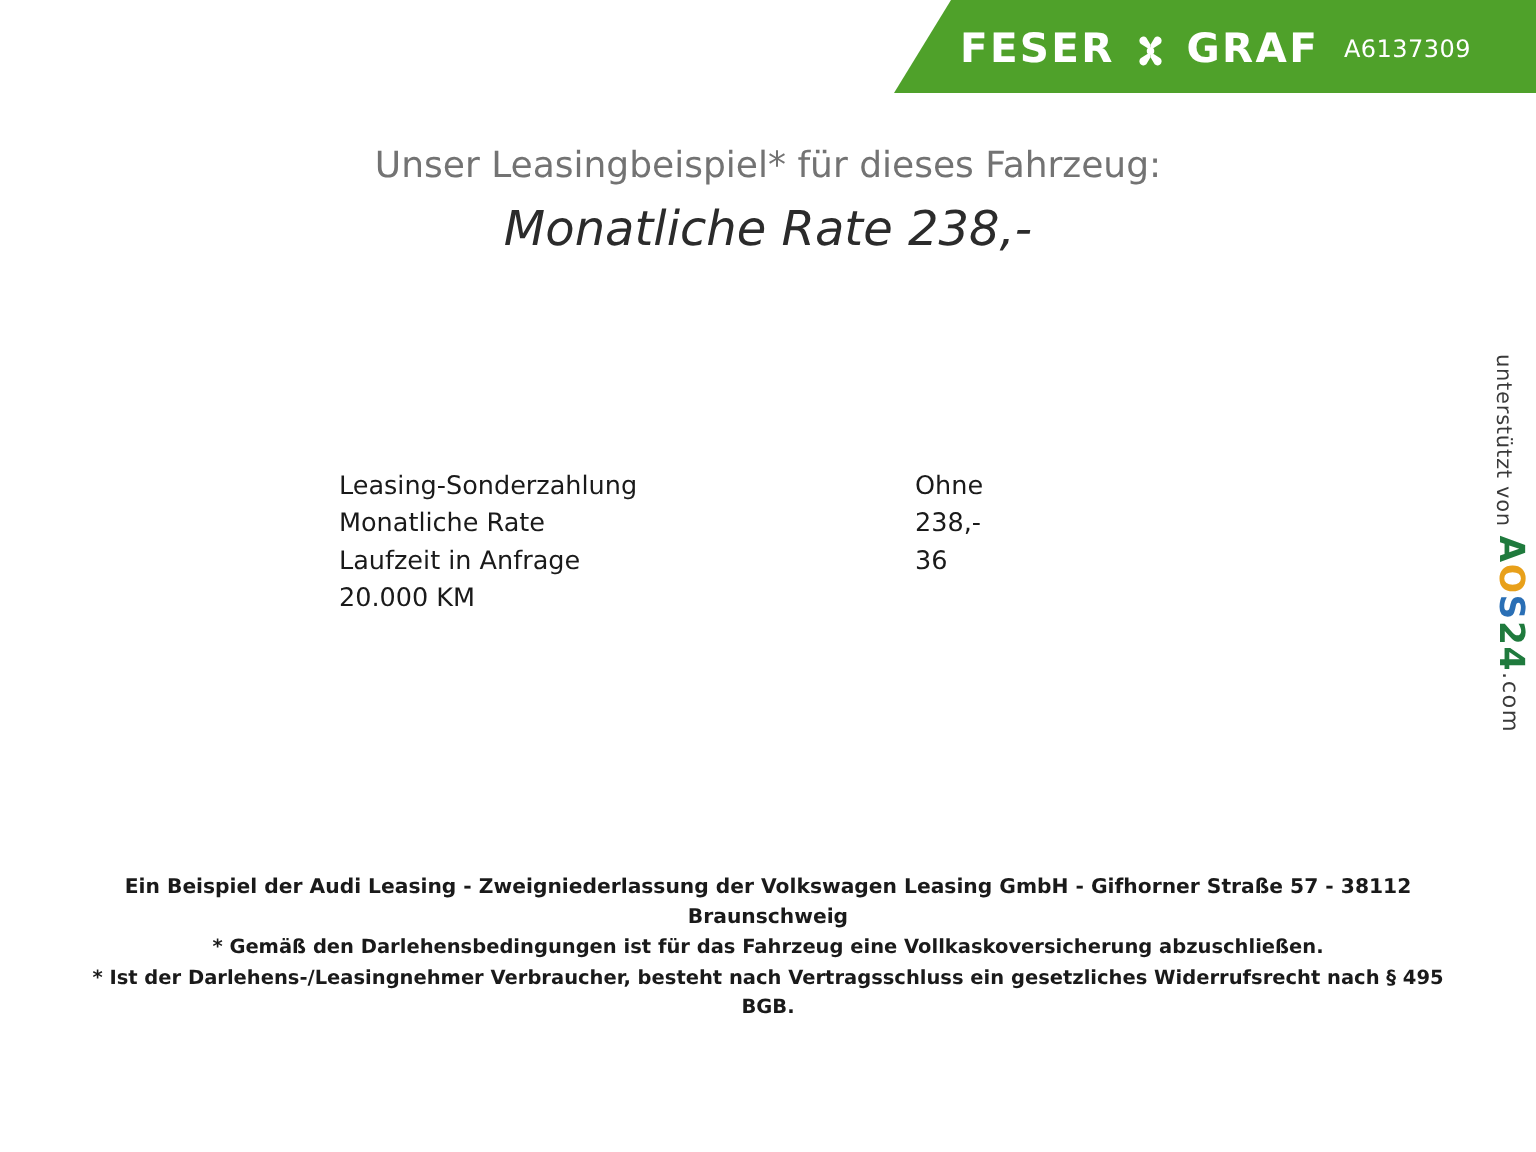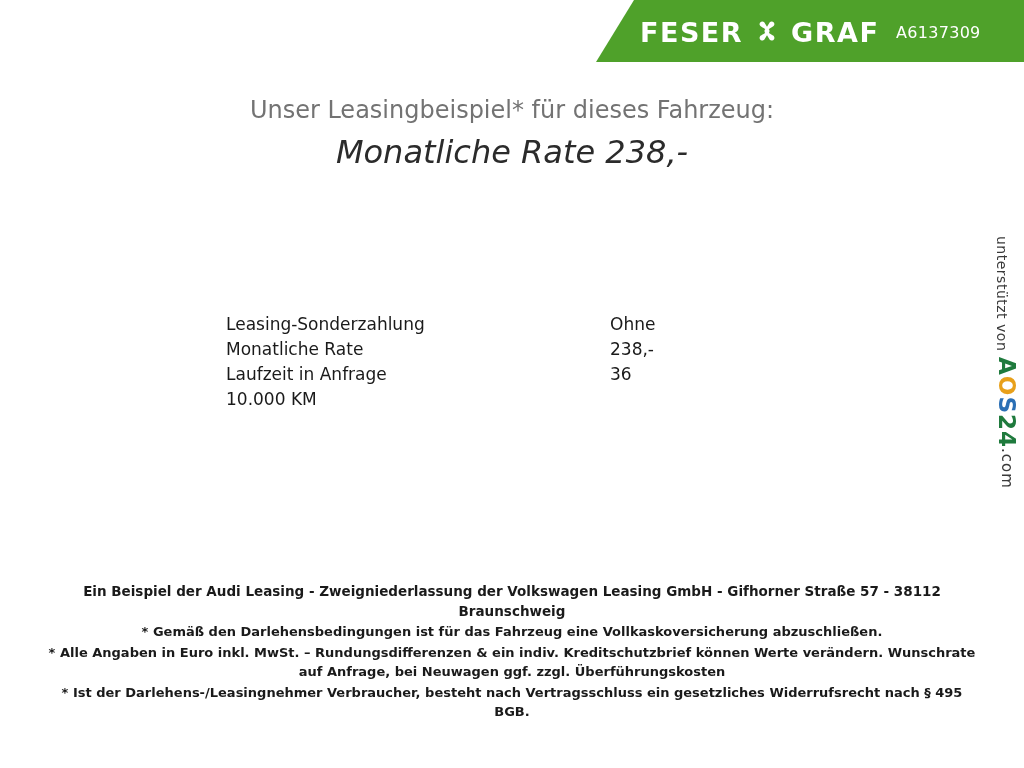--- a/index.html
+++ b/index.html
@@ -32,21 +32,21 @@
     width: 428px;
     background: #4fa12a;
     
     clip-path: polygon(38px 0, 100% 0, 100% 100%, 0 100%);
   }
   .brand {
     position: absolute;
     top: 17px;
     left: 640px;
     display: flex;
-    align-items: flex-start;
+    align-items: center;
     gap: 11px;
     color: #ffffff;
     font-size: 27px;
     font-weight: bold;
     letter-spacing: 1.5px;
   }
   .brand-clover {
     display: inline-block;
     width: 26px;
     height: 26px;
@@ -190,29 +190,28 @@
   </div>
   <div class="details-row">
     <span class="details-label">Monatliche Rate</span>
     <span class="details-value">238,-</span>
   </div>
   <div class="details-row">
     <span class="details-label">Laufzeit in Anfrage</span>
     <span class="details-value">36</span>
   </div>
   <div class="details-row">
-    <span class="details-value">10.000 KM</span>
+    <span class="details-value">20.000 KM</span>
   </div>
 </div>
 
 <div class="sidebar">
   <div class="sidebar-text">unterstützt von</div>
   <div class="sidebar-logo">
     <span class="logo-a">A</span><span class="logo-o">O</span><span class="logo-s">S</span><span class="logo-2">2</span><span class="logo-4">4</span><span class="logo-com">.com</span>
   </div>
 </div>
 
 <div class="footer">
   <p>Ein Beispiel der Audi Leasing - Zweigniederlassung der Volkswagen Leasing GmbH - Gifhorner Straße 57 - 38112 Braunschweig</p>
   <p class="fine">* Gemäß den Darlehensbedingungen ist für das Fahrzeug eine Vollkaskoversicherung abzuschließen.</p>
-  <p class="fine">* Alle Angaben in Euro inkl. MwSt. – Rundungsdifferenzen &amp; ein indiv. Kreditschutzbrief können Werte verändern. Wunschrate auf Anfrage, bei Neuwagen ggf. zzgl. Überführungskosten</p>
   <p class="fine">* Ist der Darlehens-/Leasingnehmer Verbraucher, besteht nach Vertragsschluss ein gesetzliches Widerrufsrecht nach § 495 BGB.</p>
 </div>
 
 </body></html>

